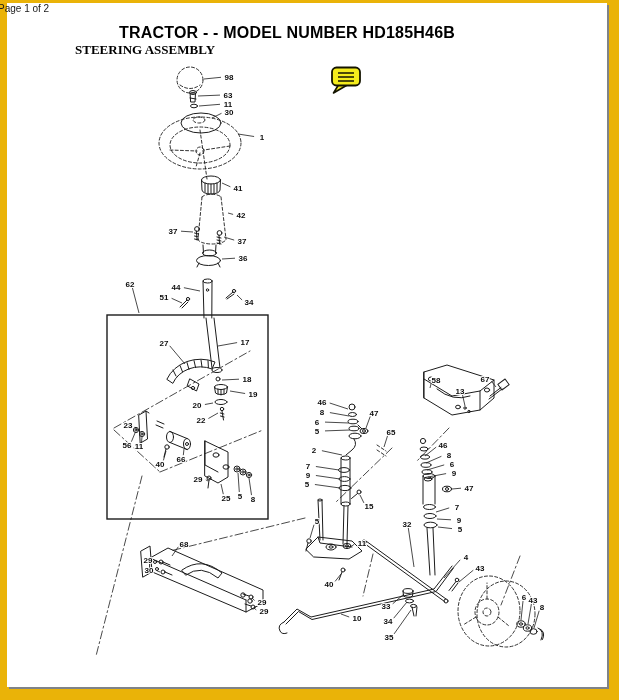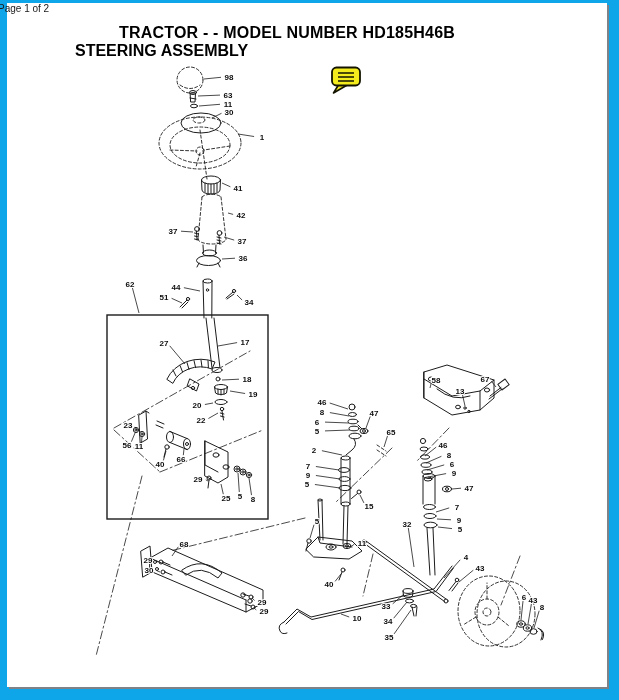--- a/index.html
+++ b/index.html
@@ -1,23 +1,23 @@
 <!DOCTYPE html>
 <html><head>
 <meta charset="utf-8">
 <style>
   html,body{margin:0;padding:0;}
-  .stage{position:relative;width:619px;height:700px;background:#0ea5e9;overflow:hidden;
+  .stage{position:relative;width:619px;height:700px;background:#eab308;overflow:hidden;
          font-family:"Liberation Sans",sans-serif;}
   .page{position:absolute;left:7px;top:3px;width:600px;height:684px;background:#ffffff;
         box-shadow:2px 2px 0 #7f8388;}
   .page-label{position:absolute;left:-2px;top:3px;font-size:10px;color:#1a1a1a;white-space:nowrap;}
   .doc-title{position:absolute;left:287px;top:24px;transform:translateX(-50%);
              font-size:16px;font-weight:bold;color:#000;white-space:nowrap;letter-spacing:.2px;}
-  .doc-subtitle{position:absolute;left:75px;top:42px;font-size:16px;font-weight:bold;color:#000;white-space:nowrap;}
+  .doc-subtitle{position:absolute;left:75px;top:42px;font-size:13px;font-weight:bold;color:#000;white-space:nowrap;font-family:Liberation Serif, serif;}
   svg.diagram{position:absolute;left:0;top:0;}
   svg.note{position:absolute;left:330px;top:66px;cursor:pointer;}
   .s, .d, .dd{stroke:#1c1c1c;fill:none;stroke-width:1;stroke-linecap:round;stroke-linejoin:round;}
   .d{stroke-dasharray:3 2.2;stroke-width:.9;}
   .dd{stroke-dasharray:8 3 2 3;stroke-width:.8;}
   .boxline{stroke:#1c1c1c;fill:none;stroke-width:1.4;}
   .leader{stroke:#1c1c1c;stroke-width:.8;}
   text.callout{font-family:"Liberation Sans",sans-serif;font-size:8px;font-weight:bold;fill:#0d0d0d;
                text-anchor:middle;paint-order:stroke;stroke:#ffffff;stroke-width:2px;}
 </style>

